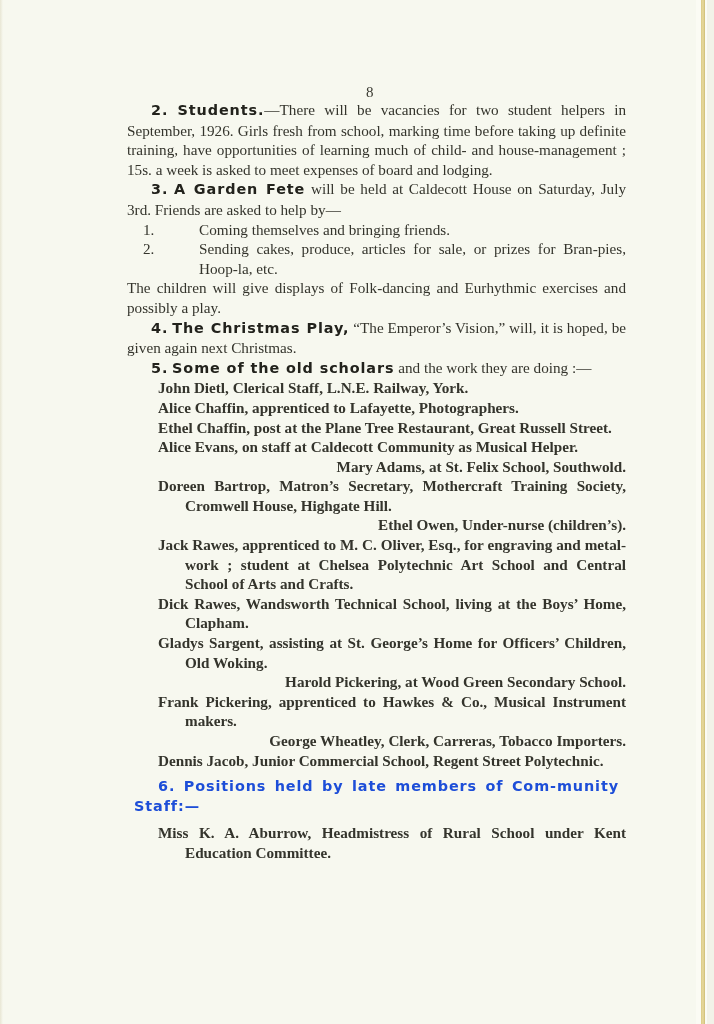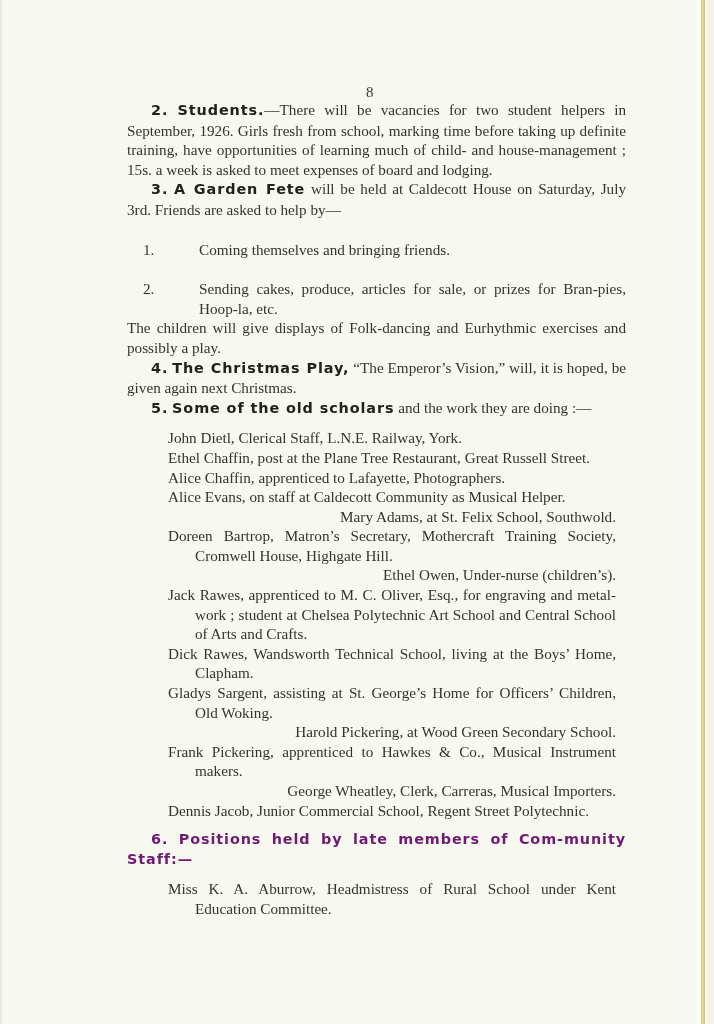--- a/index.html
+++ b/index.html
@@ -87,54 +87,54 @@
     letter-spacing: .9px;
     color: #22221c;
   }
 
   
   .hd-block {
     font-family: "DejaVu Sans", "Liberation Sans", sans-serif;
     font-weight: bold;
     font-size: 14.4px;
     letter-spacing: .9px;
-    color: #701a75;
+    color: #1d4ed8;
     line-height: 19.6px;
     text-indent: 24px;
     text-align: justify;
     text-justify: inter-word;
-    margin: 0;
+    margin: 7px;
   }
   .hd-block > span { display: inline; }
 
   
   .numlist {
     list-style: none;
     margin: 0;
     padding: 0;
   }
   .numlist li {
     position: relative;
     padding-left: 72px;
     text-indent: -28px;
     text-align: justify;
     text-justify: inter-word;
-    margin-top: 20px;
   }
   .numlist li .num {
     display: inline-block;
     width: 28px;
     font-variant-numeric: oldstyle-nums;
   }
 
   
   .entries {
     list-style: none;
-    margin: 10px;
+    margin: 0;
     padding: 0;
+    font-weight: bold;
   }
   .entries li {
     padding-left: 58px;
     text-indent: -27px;
     text-align: justify;
     text-justify: inter-word;
   }
   .entries li.last-short {
     text-align: right;
   }
@@ -163,32 +163,32 @@
     </ul>
 
     <p class="para cont">The children will give displays of Folk-dancing and Eurhythmic exercises and possibly a play.</p>
 
     <p class="para"><span class="hd">4.</span> <span class="hd">The Christmas Play,</span><span> “The Emperor’s Vision,” will, it is hoped, be given again next Christmas.</span></p>
 
     <p class="para"><span class="hd">5.</span> <span class="hd">Some of the old scholars</span><span> and the work they are doing :—</span></p>
 
     <ul class="entries">
       <li>John Dietl, Clerical Staff, L.N.E. Railway, York.</li>
+      <li>Alice Chaffin, apprenticed to Lafayette, Photographers.</li>
       <li>Ethel Chaffin, post at the Plane Tree Restaurant, Great Russell Street.</li>
-      <li>Alice Chaffin, apprenticed to Lafayette, Photographers.</li>
       <li>Alice Evans, on staff at Caldecott Community as Musical Helper.</li>
       <li class="last-short">Mary Adams, at St. Felix School, Southwold.</li>
       <li>Doreen Bartrop, Matron’s Secretary, Mothercraft Training Society, Cromwell House, Highgate Hill.</li>
       <li class="last-short">Ethel Owen, Under-nurse (children’s).</li>
       <li>Jack Rawes, apprenticed to M. C. Oliver, Esq., for engraving and metal-work ; student at Chelsea Polytechnic Art School and Central School of Arts and Crafts.</li>
       <li>Dick Rawes, Wandsworth Technical School, living at the Boys’ Home, Clapham.</li>
       <li>Gladys Sargent, assisting at St. George’s Home for Officers’ Children, Old Woking.</li>
       <li class="last-short">Harold Pickering, at Wood Green Secondary School.</li>
       <li>Frank Pickering, apprenticed to Hawkes &amp; Co., Musical Instrument makers.</li>
-      <li class="last-short">George Wheatley, Clerk, Carreras, Musical Importers.</li>
+      <li class="last-short">George Wheatley, Clerk, Carreras, Tobacco Importers.</li>
       <li>Dennis Jacob, Junior Commercial School, Regent Street Polytechnic.</li>
     </ul>
 
     <p class="hd-block"><span>6.</span> <span>Positions held by late members of Com-munity Staff:—</span></p>
 
     <ul class="entries">
       <li>Miss K. A. Aburrow, Headmistress of Rural School under Kent Education Committee.</li>
     </ul>
 
   </div>

